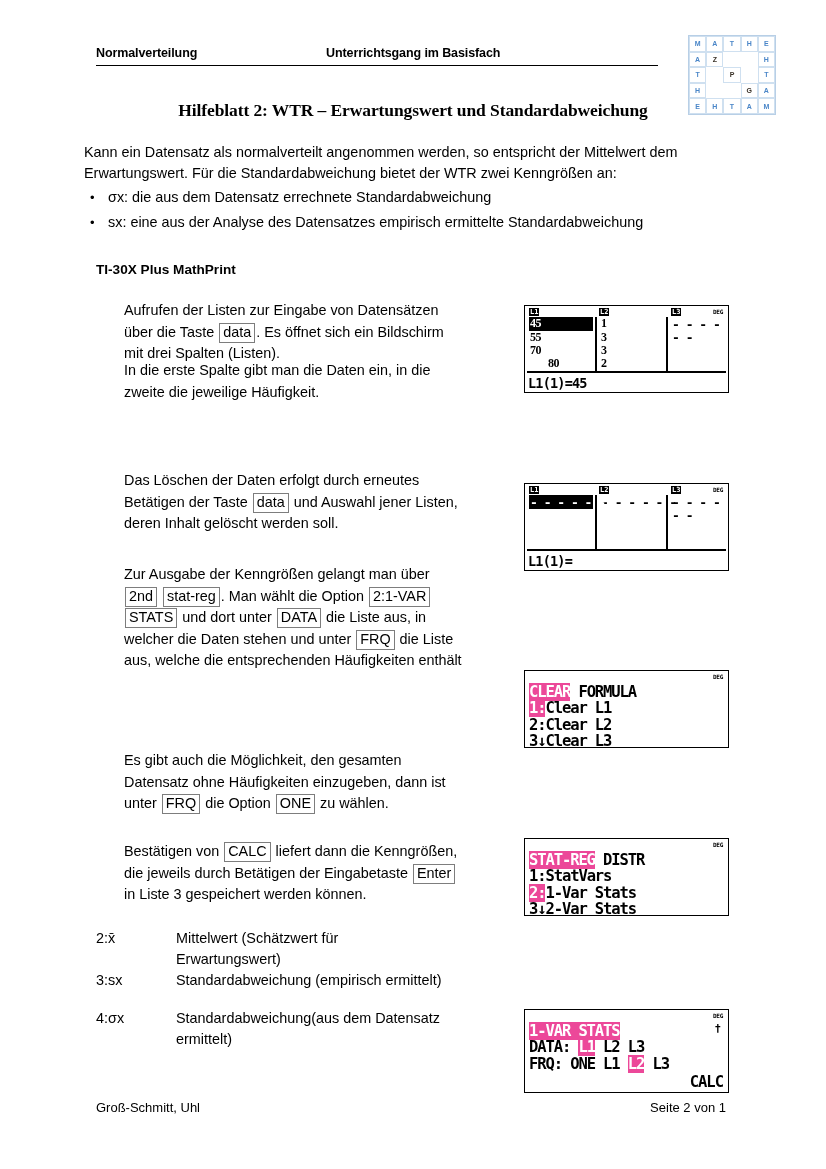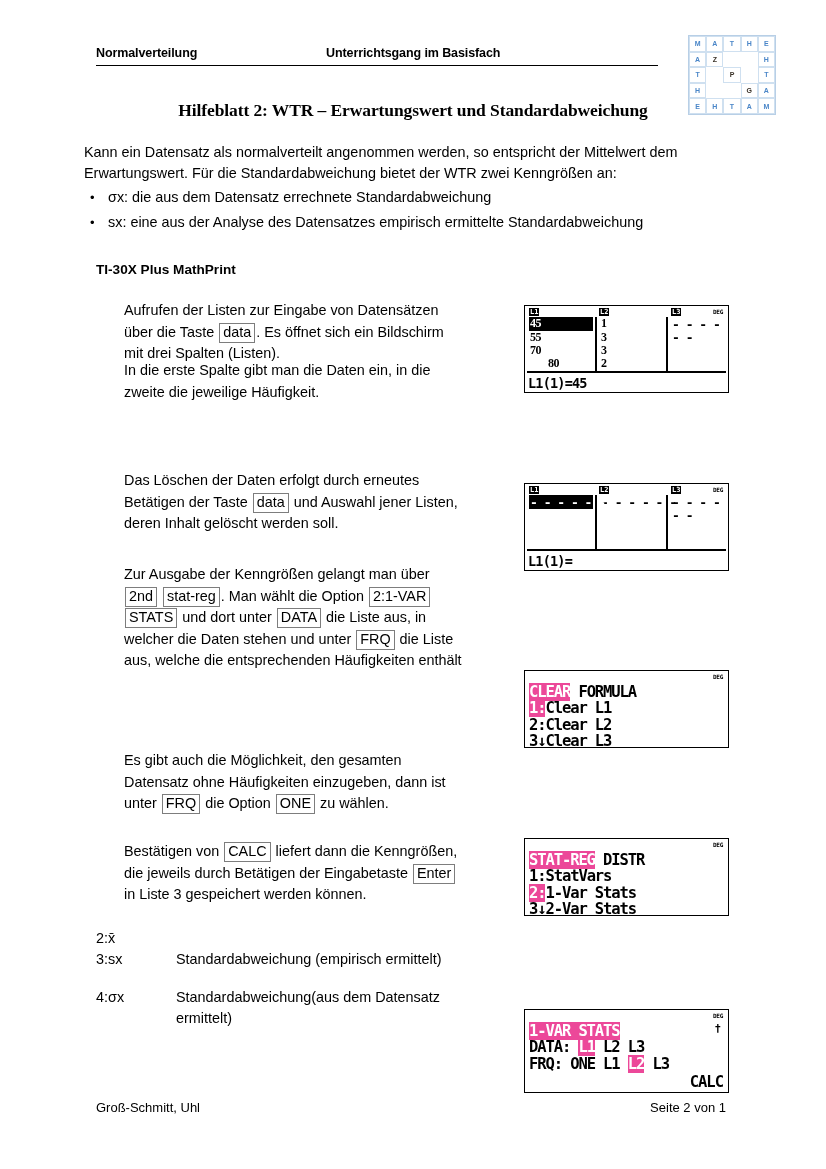--- a/index.html
+++ b/index.html
@@ -395,20 +395,24 @@
     
     
     
     
     
   </div>
 
   <div class="defs">
     <div class="defrow">
       <div class="defkey">2:x̄</div>
+      <div class="defval">
+        <div>Mittelwert (Schätzwert für</div>
+        <div>Erwartungswert)</div>
+      </div>
     </div>
     <div class="defrow">
       <div class="defkey">3:sx</div>
       <div class="defval">
         <div>Standardabweichung (empirisch ermittelt)</div>
       </div>
     </div>
     <div class="defrow" style="margin-top:17px;">
       <div class="defkey">4:σx</div>
       <div class="defval">

